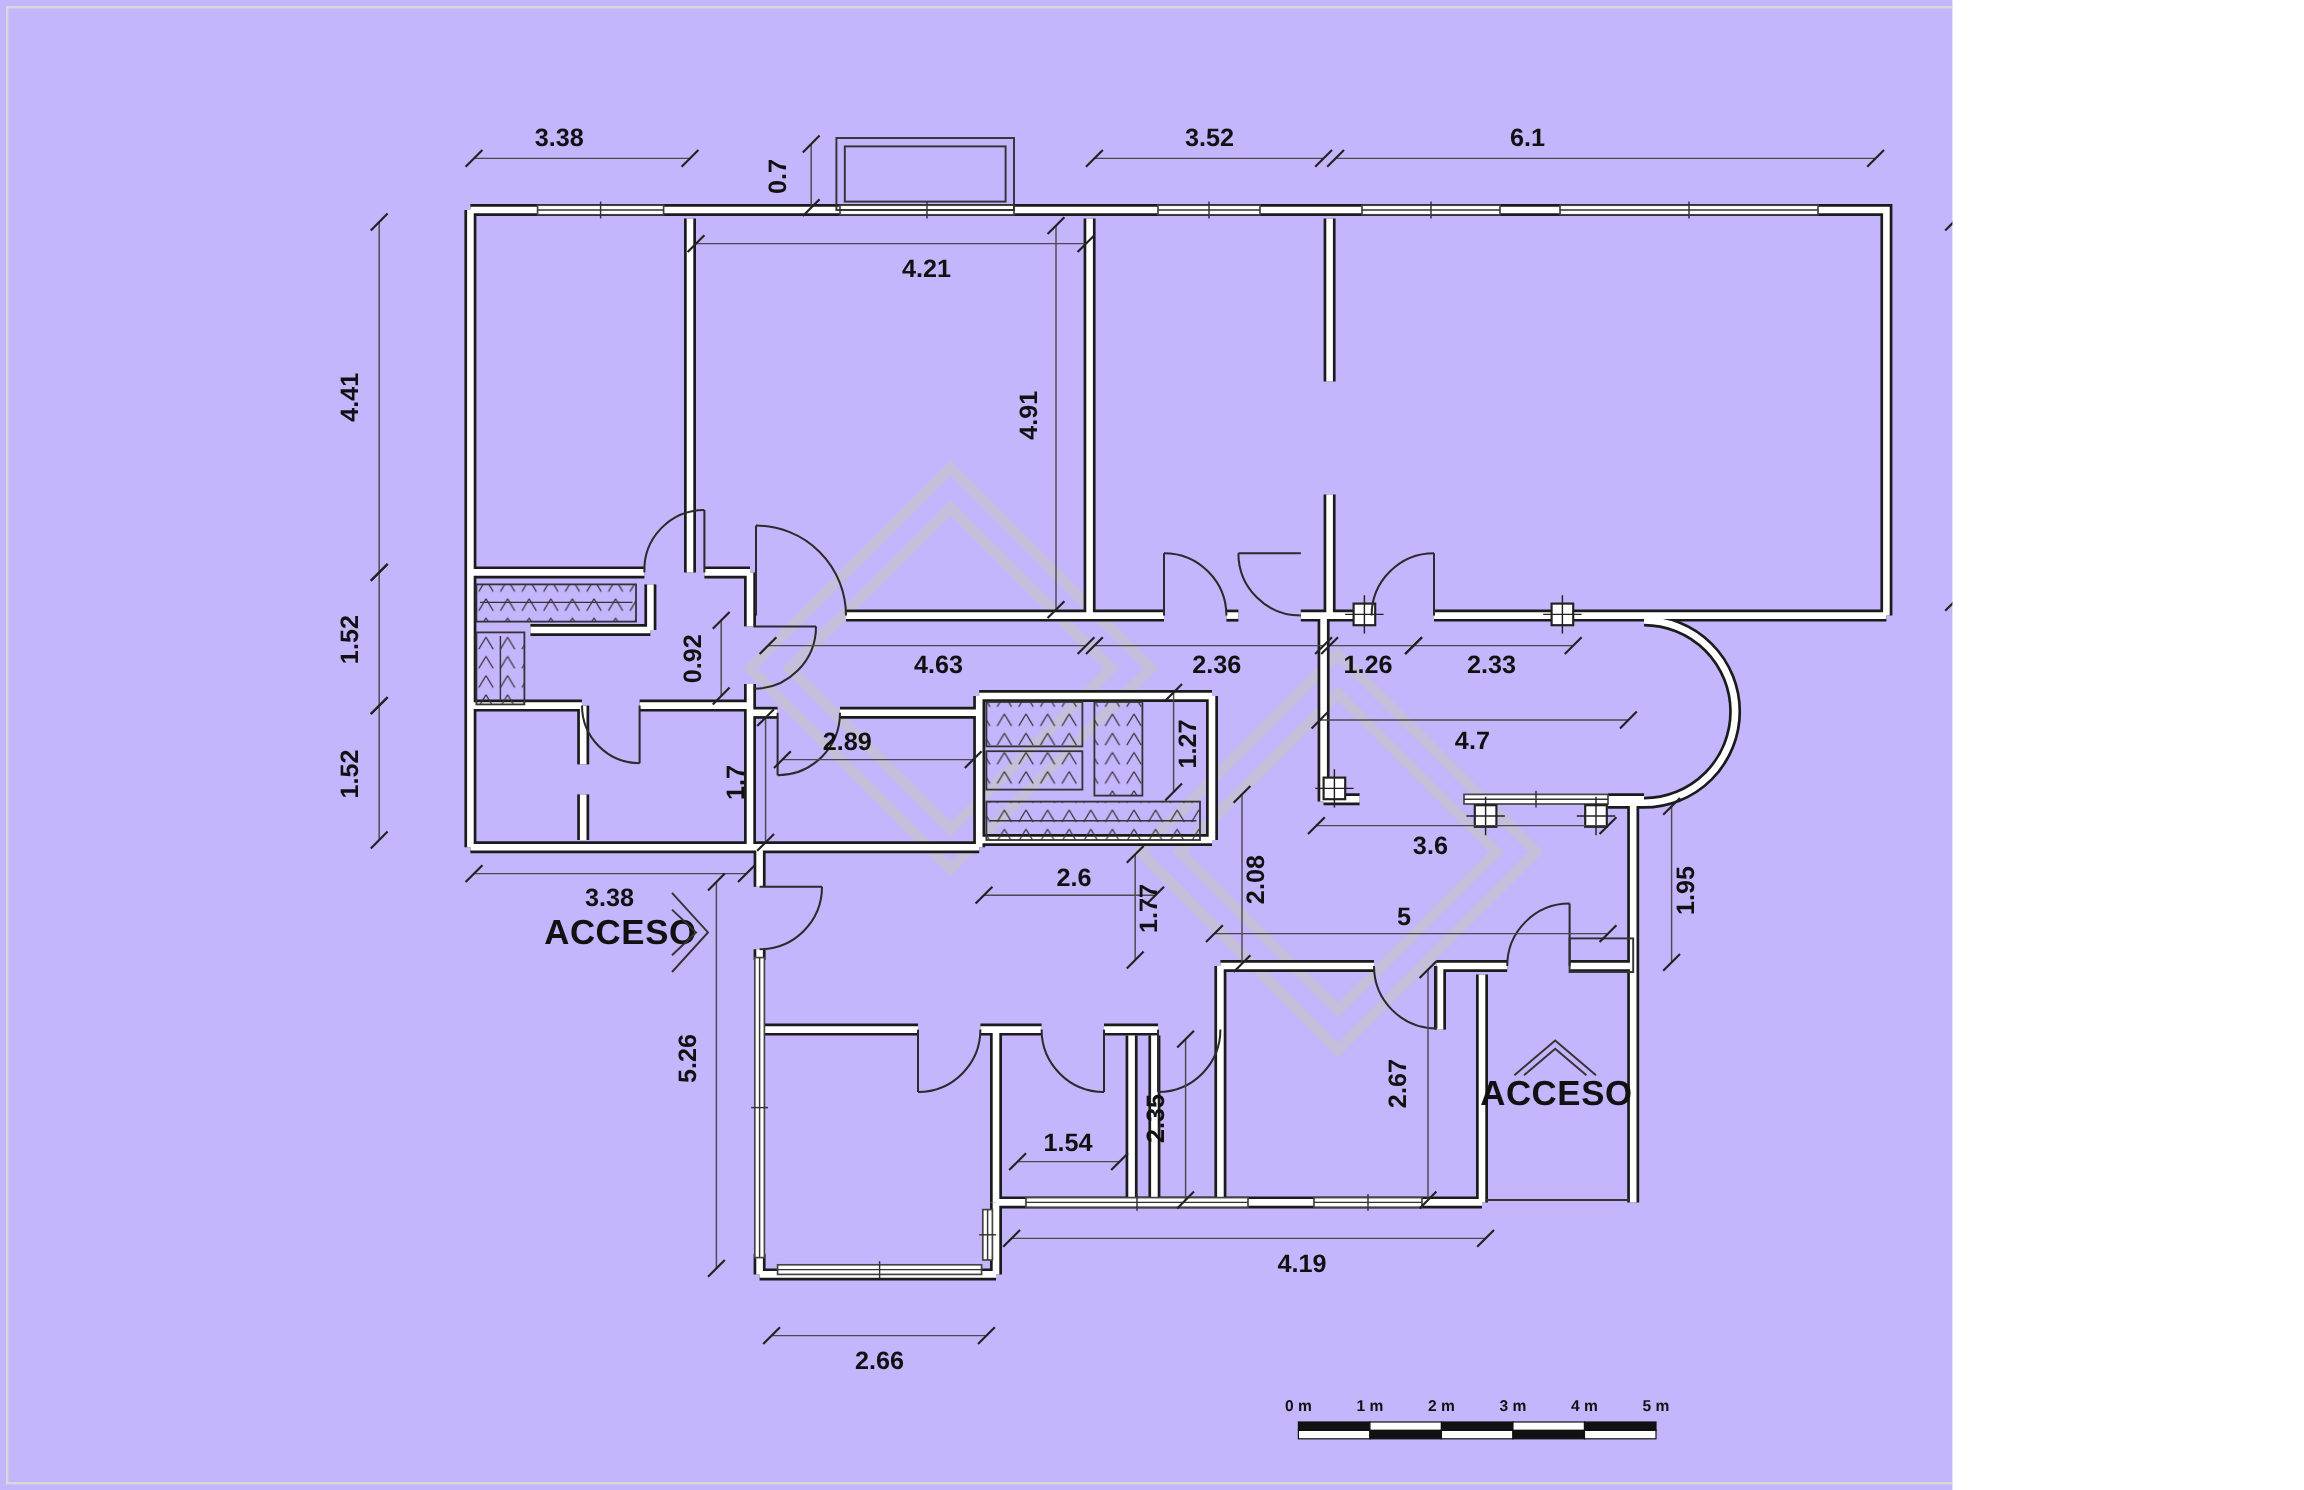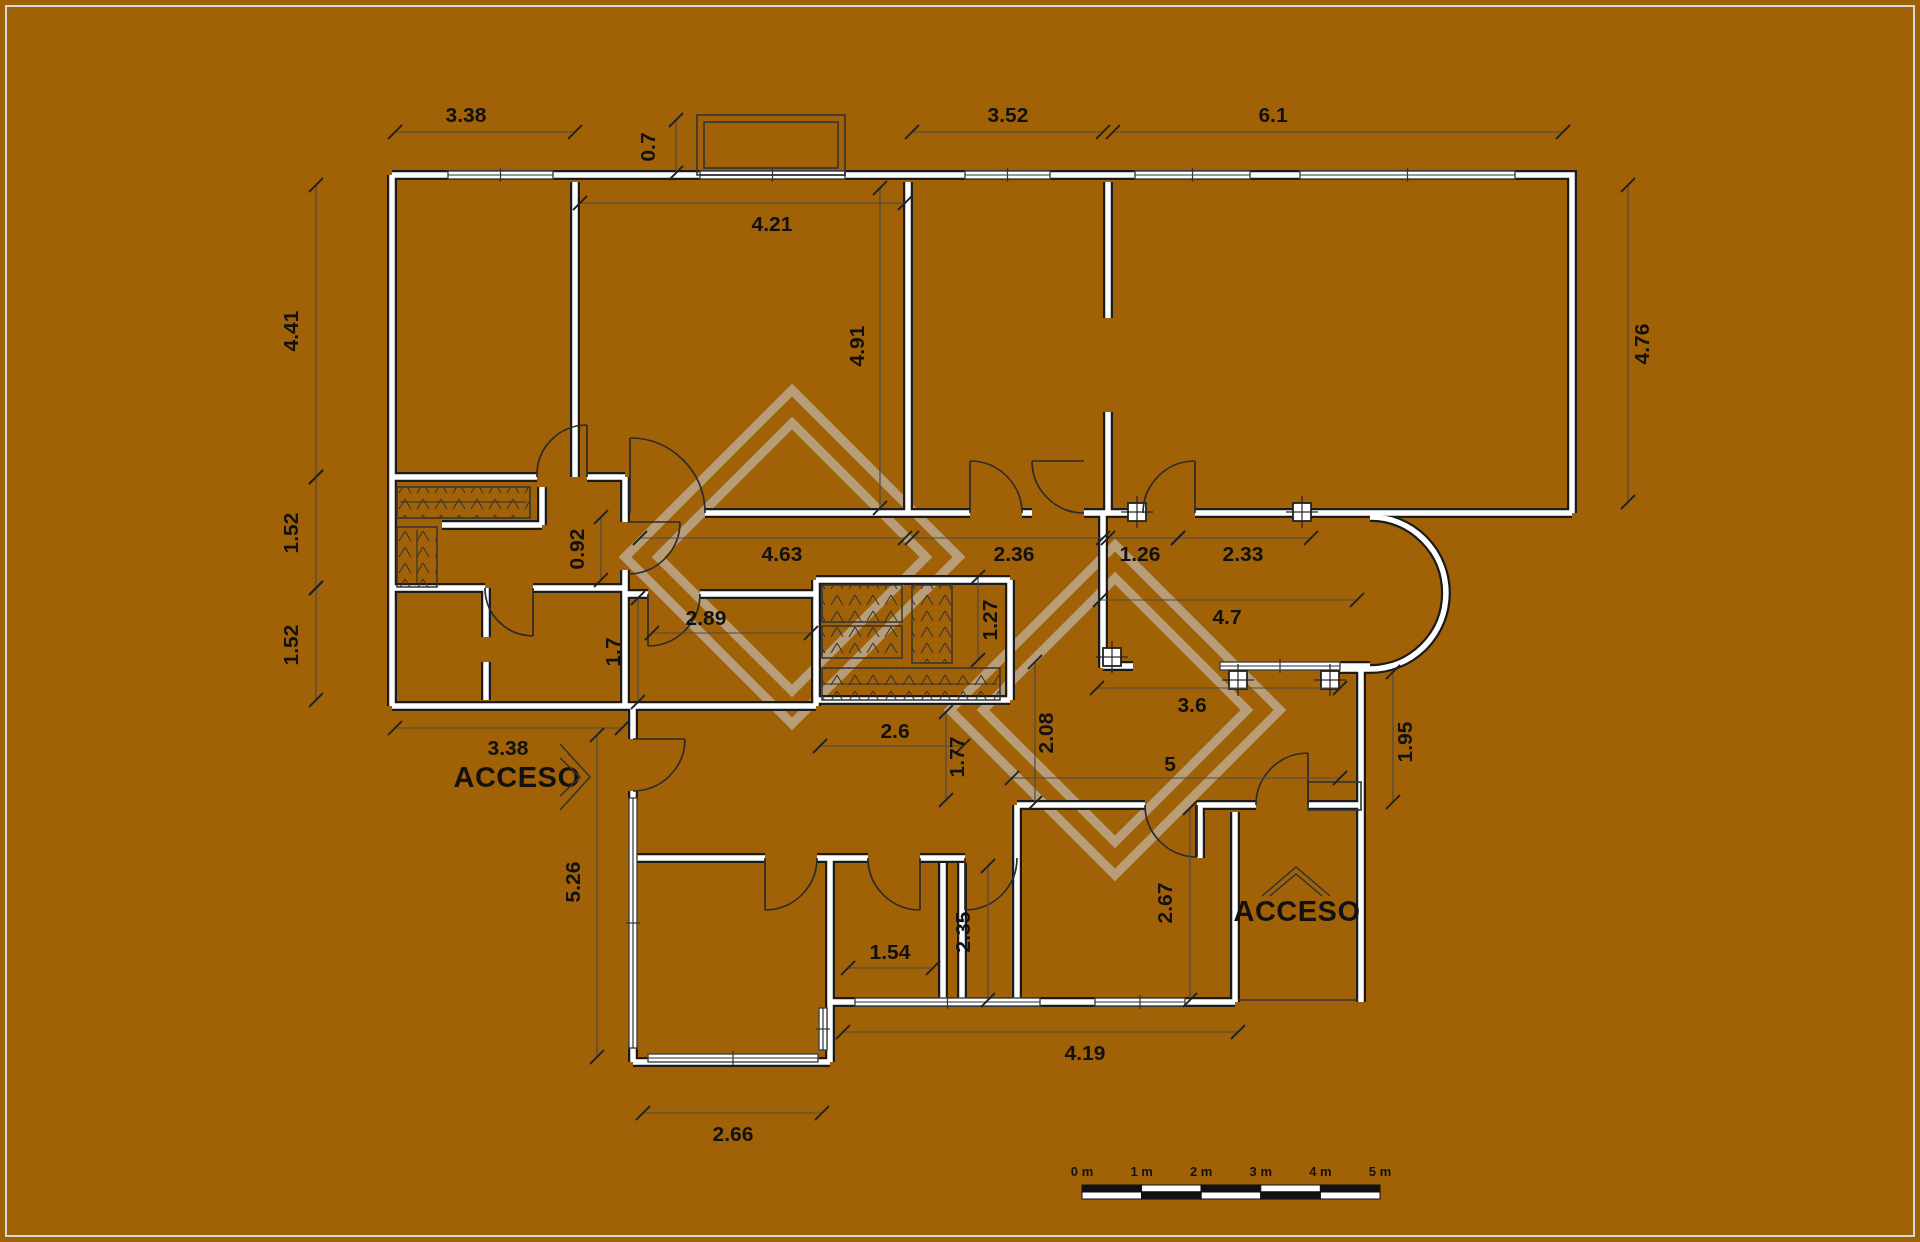--- a/index.html
+++ b/index.html
@@ -1,16 +1,16 @@
 <!DOCTYPE html>
 <html><head>
 <meta charset="utf-8">
 <style>
   html,body{margin:0;padding:0;background:#fff;}
-  .stage{position:relative;width:1920px;height:1242px;background:#a16207;overflow:hidden;
+  .stage{position:relative;width:1627px;height:1242px;background:#c4b5fd;overflow:hidden;
          font-family:"Liberation Sans",sans-serif;text-decoration:underline;}
   svg{display:block;width:1920px;height:1242px;}
   #wall-black{stroke:#1b1b1b;stroke-width:10;fill:none;stroke-linecap:butt;}
   #wall-white{stroke:#ffffff;stroke-width:5.5;fill:none;stroke-linecap:butt;}
   .thin{stroke:#333;stroke-width:1.6;fill:none;}
   .door{stroke:#2b2b2b;stroke-width:1.7;fill:none;}
   .dimline{stroke:#4a4a4a;stroke-width:1.2;fill:none;}
   .dimtick{stroke:#222;stroke-width:1.8;fill:none;}
   .dimtext{font:700 21px "Liberation Sans",sans-serif;fill:#111;}
   .acceso{font:700 29px "Liberation Sans",sans-serif;fill:#111;letter-spacing:.5px;text-anchor:middle;}

